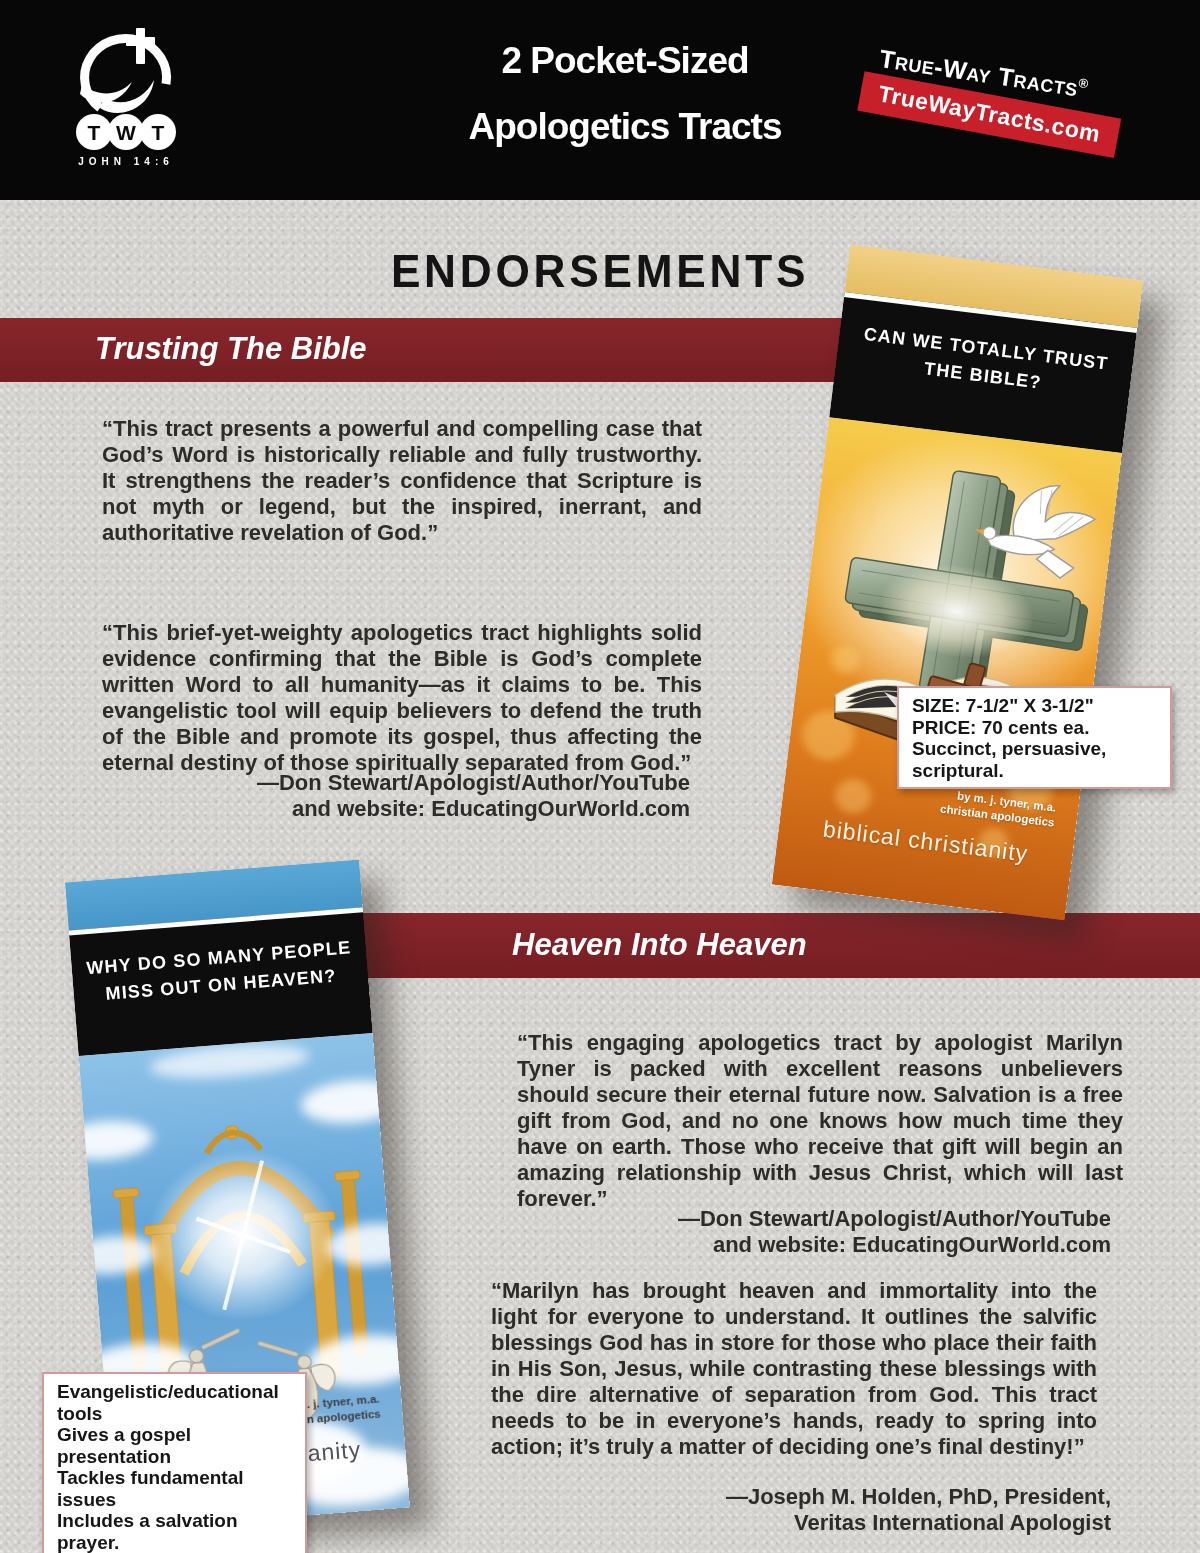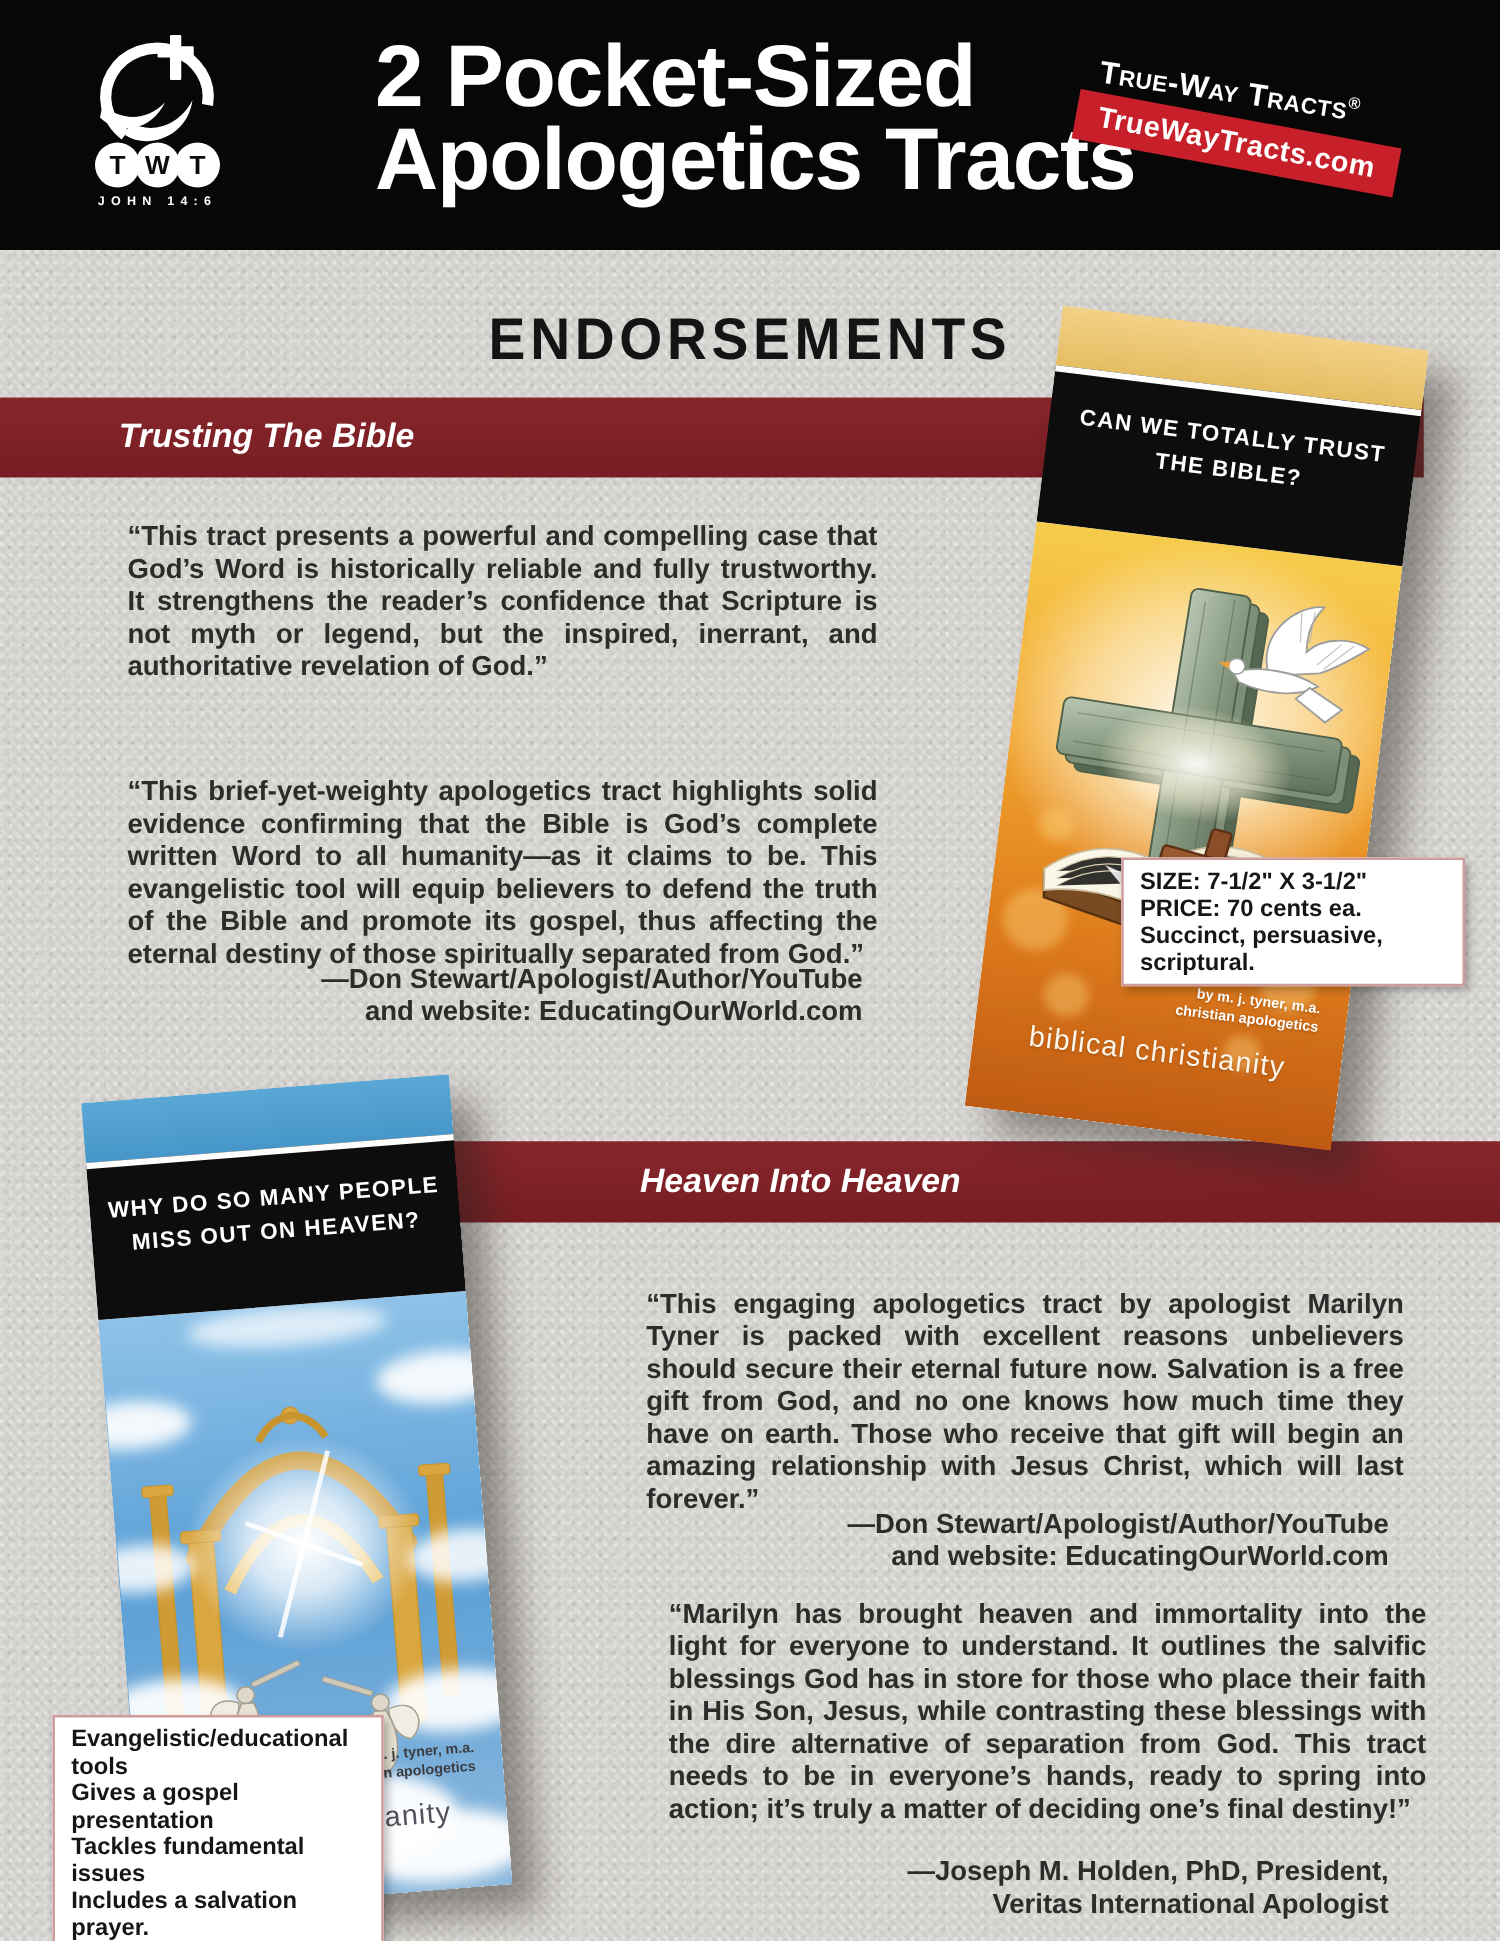--- a/index.html
+++ b/index.html
@@ -15,49 +15,49 @@
     background-size:7px 9px, 11px 13px, auto, auto;
   }
   
   .header{position:absolute;left:0;top:0;width:1200px;height:200px;background:#070707;}
   .logo{position:absolute;left:66px;top:22px;width:120px;height:162px;text-align:center;color:#fff;}
   .logo svg{display:block;margin:0 auto;}
   .twt-row{display:flex;justify-content:center;margin-top:-4px;}
   .twt-circle{width:36px;height:36px;border-radius:50%;background:#fff;color:#0a0a0a;
     font-weight:bold;font-size:21px;line-height:37px;margin:0 -2px;text-align:center;}
   .logo-verse{margin-top:6px;font-size:10px;font-weight:bold;letter-spacing:5px;color:#fff;}
-  .header-title{position:absolute;left:300px;top:28px;width:650px;color:#fff;
-    font-weight:bold;font-size:70px;line-height:66px;letter-spacing:-1px;}
+  .header-title{position:absolute;left:300px;top:28px;width:650px;text-align:center;color:#fff;
+    font-weight:bold;font-size:37px;line-height:66px;letter-spacing:-1px;}
   .brand{position:absolute;left:882px;top:44px;width:316px;transform:rotate(8.5deg);transform-origin:left top;}
   .brand-name{color:#fff;font-weight:bold;font-size:25px;letter-spacing:.5px;font-variant:small-caps;white-space:nowrap;}
   .brand-name .reg{font-size:13px;vertical-align:super;}
   .brand-site{margin-top:5px;margin-left:-14px;background:#c8202a;color:#fff;font-weight:bold;
     font-size:23px;padding:6px 18px 7px 18px;transform:rotate(2deg);width:max-content;letter-spacing:.5px;}
   
   .endorse{position:absolute;left:0;top:243px;width:1200px;text-align:center;color:#141414;
     font-size:47px;font-weight:bold;letter-spacing:4px;transform:scaleX(.94);}
   
   .banner{position:absolute;background:linear-gradient(#87262b,#761e23);color:#fff;
-    font-style:italic;font-weight:bold;font-size:27px;padding-left:36px;}
+    font-style:italic;font-weight:bold;font-size:31px;}
   .banner span{position:absolute;top:50%;transform:translateY(-54%);white-space:nowrap;}
   .banner-1{left:0;top:318px;width:1103px;height:64px;}
   .banner-1 span{left:95px;}
   .banner-2{left:362px;top:913px;width:838px;height:65px;}
   .banner-2 span{left:150px;}
   
   .quote{position:absolute;margin:12px;font-size:22px;line-height:26px;font-weight:bold;color:#2e2c2b;
     text-align:justify;}
   .attr{position:absolute;font-size:22px;line-height:26px;font-weight:bold;color:#2e2c2b;text-align:right;}
   .q1{left:90px;top:404px;width:600px;}
   .a1{left:90px;top:519px;width:600px;}
   .q2{left:90px;top:608px;width:600px;}
   .a2{left:90px;top:770px;width:600px;}
   .q3{left:505px;top:1018px;width:606px;}
   .a3{left:511px;top:1206px;width:600px;}
-  .q4{left:523px;top:1266px;width:606px;}
+  .q4{left:479px;top:1266px;width:606px;}
   .a4{left:511px;top:1484px;width:600px;}
   
   .tract{position:absolute;display:flex;flex-direction:column;overflow:hidden;}
   .tract-1{left:810px;top:260px;width:295px;height:645px;transform:rotate(7deg);
     box-shadow:24px 18px 30px rgba(40,35,30,.45);}
   .tract-2{left:90px;top:870px;width:295px;height:650px;transform:rotate(-4.5deg);
     box-shadow:20px 22px 28px rgba(40,35,30,.45);}
   .tract-strip{height:48px;flex:0 0 auto;}
   .strip-gold{background:linear-gradient(#f2d187,#e5bd62);}
   .strip-blue{background:linear-gradient(#5aa8d6,#4796c9);}

